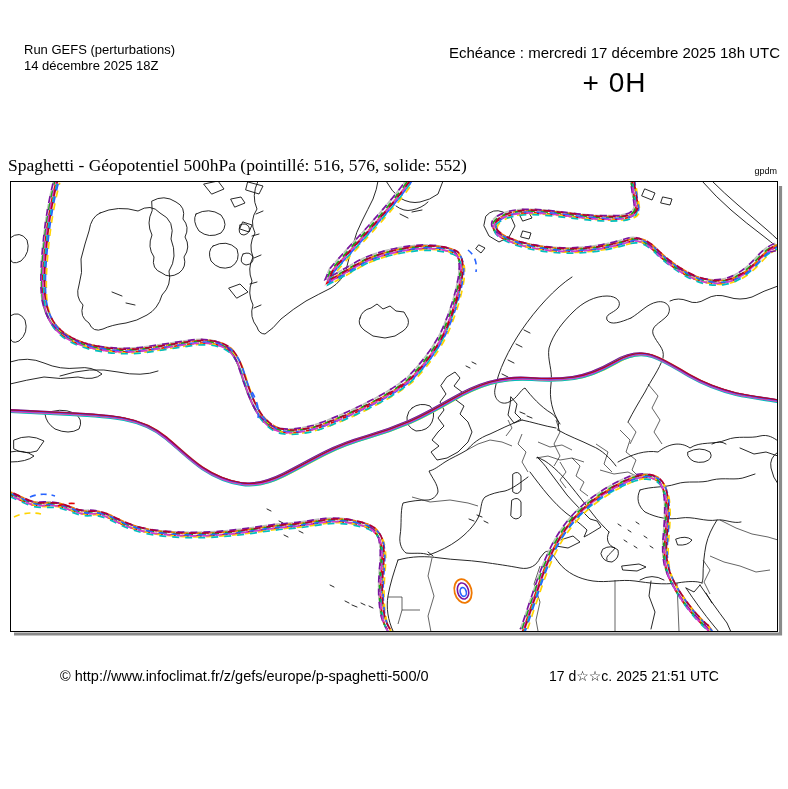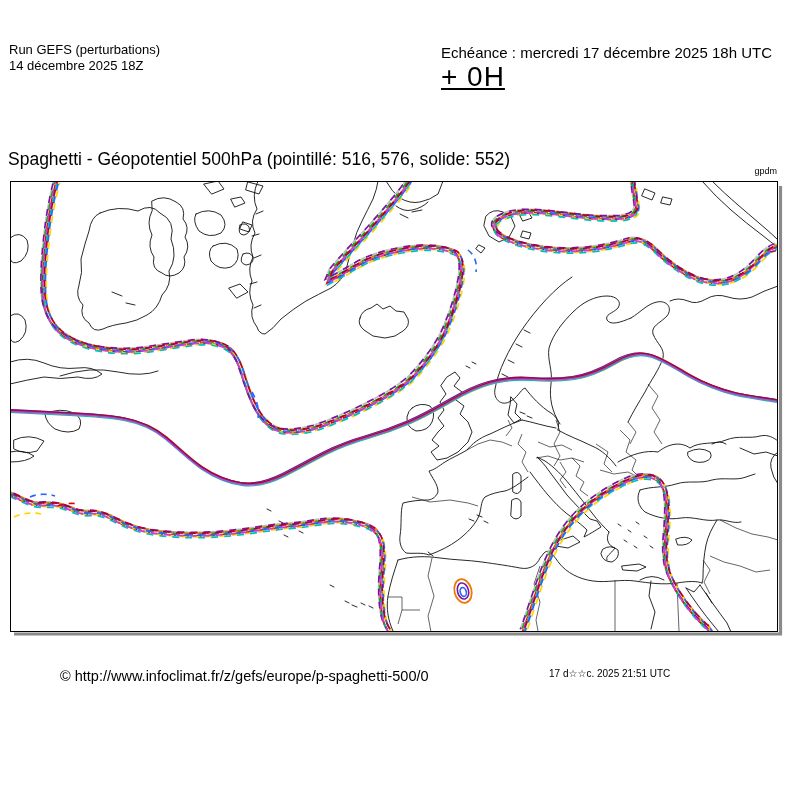--- a/index.html
+++ b/index.html
@@ -1,25 +1,25 @@
 <!DOCTYPE html>
 <html><head>
 <meta charset="utf-8">
 <style>
   html,body{margin:0;padding:0;background:#ffffff;}
   .page{position:relative;width:788px;height:789px;background:#fff;overflow:hidden;
         font-family:"Liberation Sans","DejaVu Sans",sans-serif;color:#000;}
-  .hdr-left{position:absolute;left:9px;top:42px;font-size:13px;line-height:16px;}
-  .hdr-right{position:absolute;right:16px;top:44px;text-align:left;font-size:15px;}
-  .lead{font-size:28px;margin-top:0;letter-spacing:1px;text-decoration:underline;}
-  .title{position:absolute;left:8px;top:149px;font-size:17.5px;}
+  .hdr-left{position:absolute;left:24px;top:42px;font-size:13px;line-height:16px;}
+  .hdr-right{position:absolute;right:8px;top:44px;text-align:center;font-size:15px;}
+  .lead{font-size:28px;margin-top:6px;letter-spacing:1px;}
+  .title{position:absolute;left:8px;top:155px;font-size:17.5px;font-family:Liberation Serif, serif;}
   .unit{position:absolute;right:11px;top:166px;font-size:9px;margin-left:35px;}
   .mapsvg{position:absolute;left:0;top:0;}
   .footer-url{position:absolute;left:60px;top:668px;font-size:14.5px;}
-  .footer-time{position:absolute;left:549px;top:668px;font-size:10px;}
+  .footer-time{position:absolute;left:549px;top:668px;font-size:14px;}
   .coast{fill:none;stroke:#111;stroke-width:0.9;stroke-linejoin:round;stroke-linecap:round;}
   .border{fill:none;stroke:#222;stroke-width:0.7;stroke-linejoin:round;}
   .frag{fill:none;stroke-width:1.6;stroke-dasharray:6 5;}
 </style>
 </head>
 <body>
 
 <div class="page">
 
   <div class="hdr-left">

